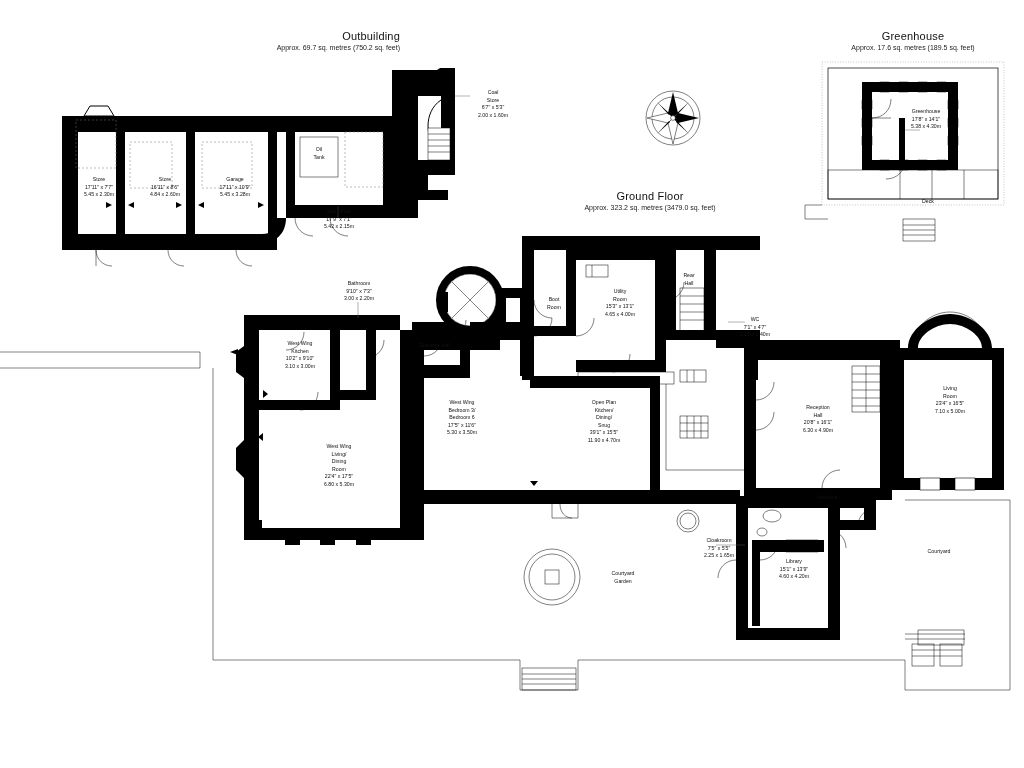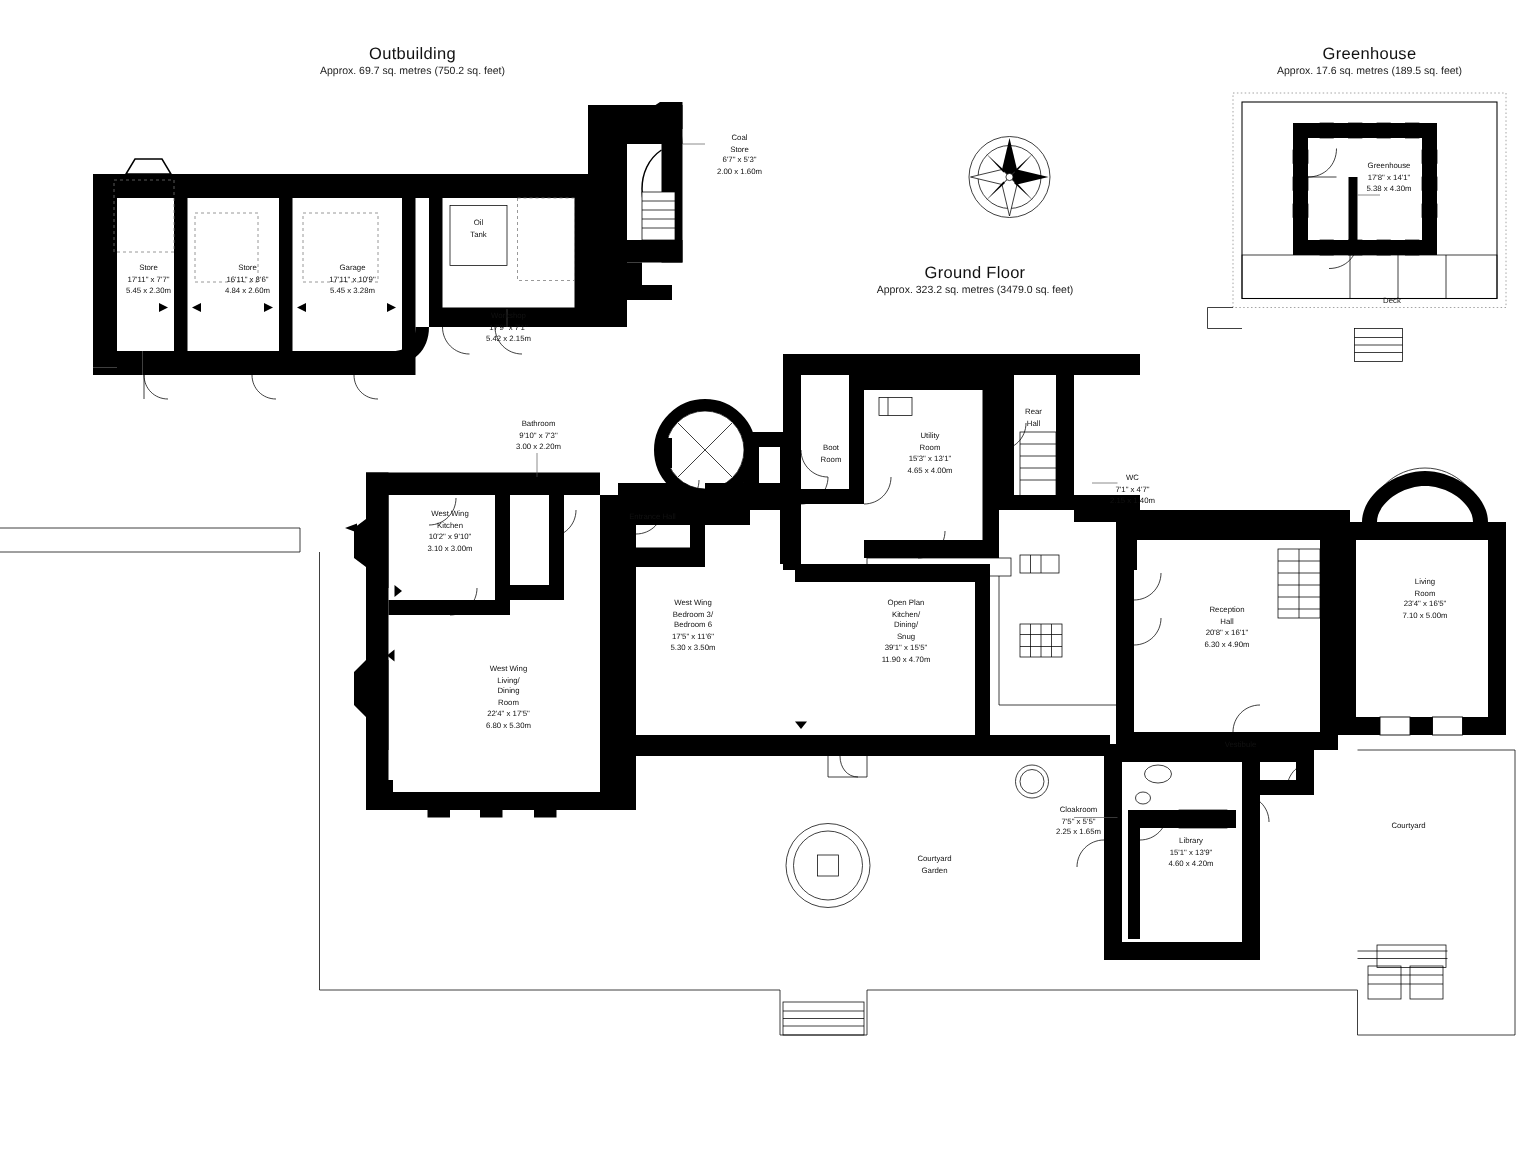--- a/index.html
+++ b/index.html
@@ -420,31 +420,31 @@
         <line x1="358" y1="302" x2="358" y2="318"></line>
         <line x1="745" y1="322" x2="728" y2="322"></line>
         <line x1="716" y1="545" x2="745" y2="545"></line>
         <line x1="470" y1="96" x2="455" y2="96"></line>
         <line x1="338" y1="206" x2="338" y2="218"></line>
         <line x1="920" y1="130" x2="905" y2="130"></line>
       </g>
     </g>
   </svg>
 
-  <div class="ttl" style="left:150px;top:30px;width:250px;">
+  <div class="ttl" style="left:150px;top:30px;width:250px;text-align:right;">
     <div class="t1">Outbuilding</div>
     <div class="t2">Approx. 69.7 sq. metres (750.2 sq. feet)</div>
   </div>
 
   <div class="ttl" style="left:818px;top:30px;width:190px;">
     <div class="t1">Greenhouse</div>
     <div class="t2">Approx. 17.6 sq. metres (189.5 sq. feet)</div>
   </div>
 
-  <div class="ttl" style="left:530px;top:176px;width:240px;">
+  <div class="ttl" style="left:530px;top:190px;width:240px;">
     <div class="t1">Ground Floor</div>
     <div class="t2">Approx. 323.2 sq. metres (3479.0 sq. feet)</div>
   </div>
 
   <div class="lbl" style="left:62px;top:176px;width:74px;">
     <span class="nm">Store</span>
     <span class="im">17'11" x 7'7"</span>
     <span class="mt">5.45 x 2.30m</span>
   </div>
 

